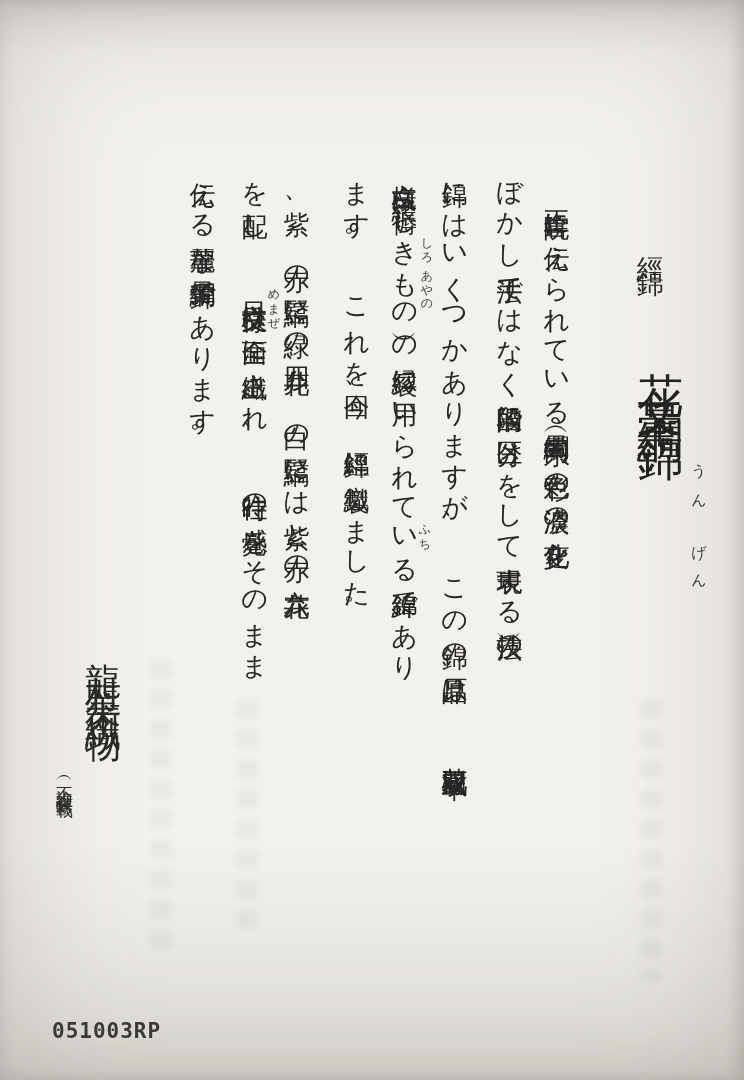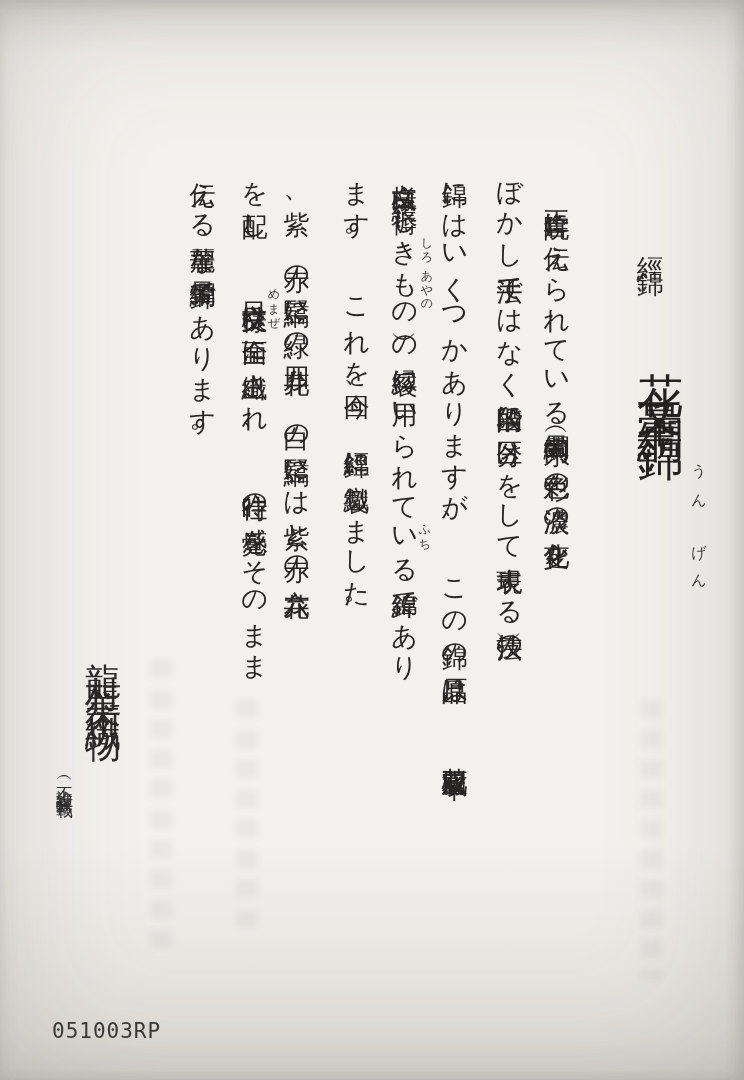--- a/index.html
+++ b/index.html
@@ -86,21 +86,21 @@
   .notice{
     left:56px;top:770px;
     font-size:17px;letter-spacing:3px;
     color:#2e2d2b;
   }
   .code{
     position:absolute;
     left:52px;top:1019px;
     font-family:"DejaVu Sans Mono","Liberation Mono",monospace;
     font-size:21px;
-    font-weight:normal;
+    font-weight:bold;
     letter-spacing:1px;
     color:#39383566;
     color:#3a3936;
   }
 </style>
 </head>
 <body>
 
 <div class="photo">
 

